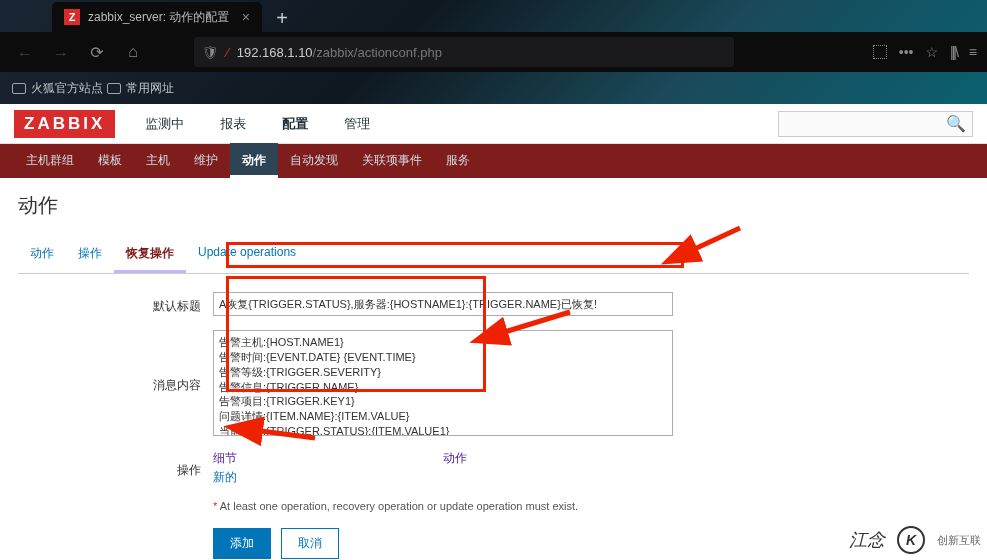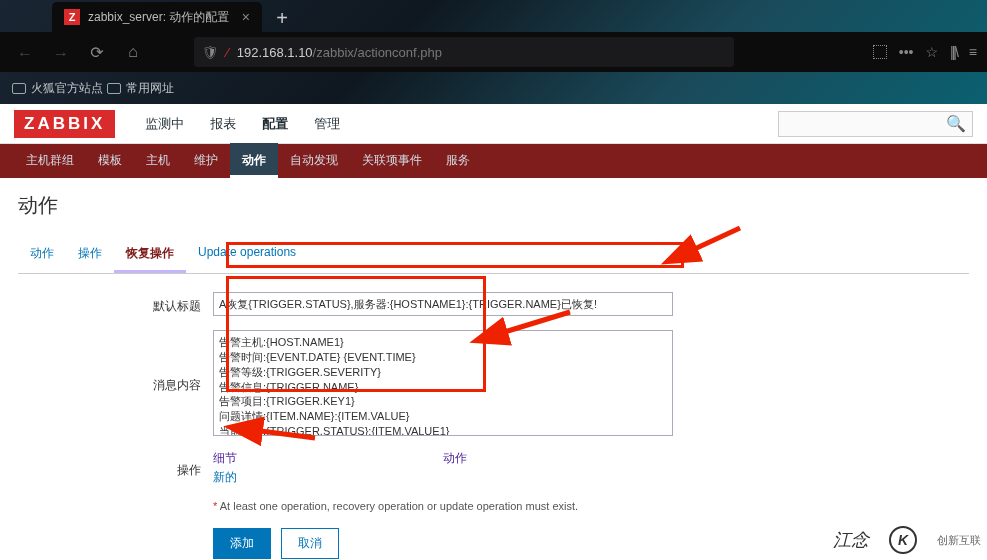--- a/index.html
+++ b/index.html
@@ -20,21 +20,21 @@
 .urlbar .urltxt{color:#ccc}
 .urlbar .urltxt .dim{color:#777}
 .right-icons{margin-left:auto;display:flex;gap:12px;align-items:center;color:#888;font-size:14px}
 .grid-icon{display:inline-block;width:14px;height:14px;border:1px dotted #888}
 .bm-row{height:32px;display:flex;align-items:center;padding:0 12px;gap:4px;color:#c0c5c9;font-size:12px}
 .bm-row .bm{display:flex;align-items:center;gap:5px}
 .bm .fld{width:14px;height:11px;border:1px solid #9aa;border-radius:2px}
 
 .zbar{height:40px;background:#fff;display:flex;align-items:center;padding:0 14px;border-bottom:1px solid #e0e0e0}
 .zlogo{background:#d92b2b;color:#fff;font-weight:bold;letter-spacing:3px;padding:4px 10px;font-size:17px}
-.zmenu{display:flex;margin-left:18px;gap:2px}
+.zmenu{display:flex;margin-left:18px;gap:12px}
 .zmenu a{color:#1f2c33;font-size:13px;padding:10px 12px;text-decoration:none}
 .zmenu a.act{font-weight:bold}
 .searchbox{margin-left:auto;width:195px;height:26px;border:1px solid #ccc;background:#fafafa;display:flex;align-items:center;justify-content:flex-end;padding:0 6px;color:#888}
 
 .sub{height:34px;background:#7f1d1d;display:flex;align-items:flex-end;padding:0 14px}
 .sub a{color:#d0dce3;font-size:12px;padding:9px 12px;text-decoration:none}
 .sub a.act{background:#2d4454;color:#fff;border-bottom:3px solid #fff;font-weight:bold;padding-bottom:6px}
 
 .page{padding:14px 18px;position:relative}
 .ptitle{font-size:20px;color:#333;margin-bottom:18px}
@@ -54,21 +54,21 @@
 .warn{font-size:11px;color:#555;margin:14px 0 0 195px}
 .warn .ast{color:#d92b2b}
 .btns{margin:16px 0 0 195px;display:flex;gap:10px}
 .btn{font-size:12px;padding:6px 16px;border:1px solid #0275b8;cursor:pointer}
 .btn.pri{background:#0275b8;color:#fff}
 .btn.sec{background:#fff;color:#0275b8}
 
 .arrow{position:absolute;pointer-events:none}
 .arrow svg{overflow:visible}
 
-.wm{position:absolute;right:6px;bottom:6px;display:flex;align-items:center;gap:20px;font-size:14px;color:#333}
+.wm{position:absolute;right:6px;bottom:6px;display:flex;align-items:center;gap:12px;font-size:14px;color:#333}
 .wm .lg{width:28px;height:28px;border:2px solid #333;border-radius:50%;display:flex;align-items:center;justify-content:center;font-weight:bold;font-style:italic;background:#fff}
 .wm .it{font-style:italic;font-family:"KaiTi",serif;font-size:18px}
 </style>
 </head>
 <body>
 
 <div class="chrome">
   <div class="tabs-row">
     <div class="tab">
       <span class="fav">Z</span>

